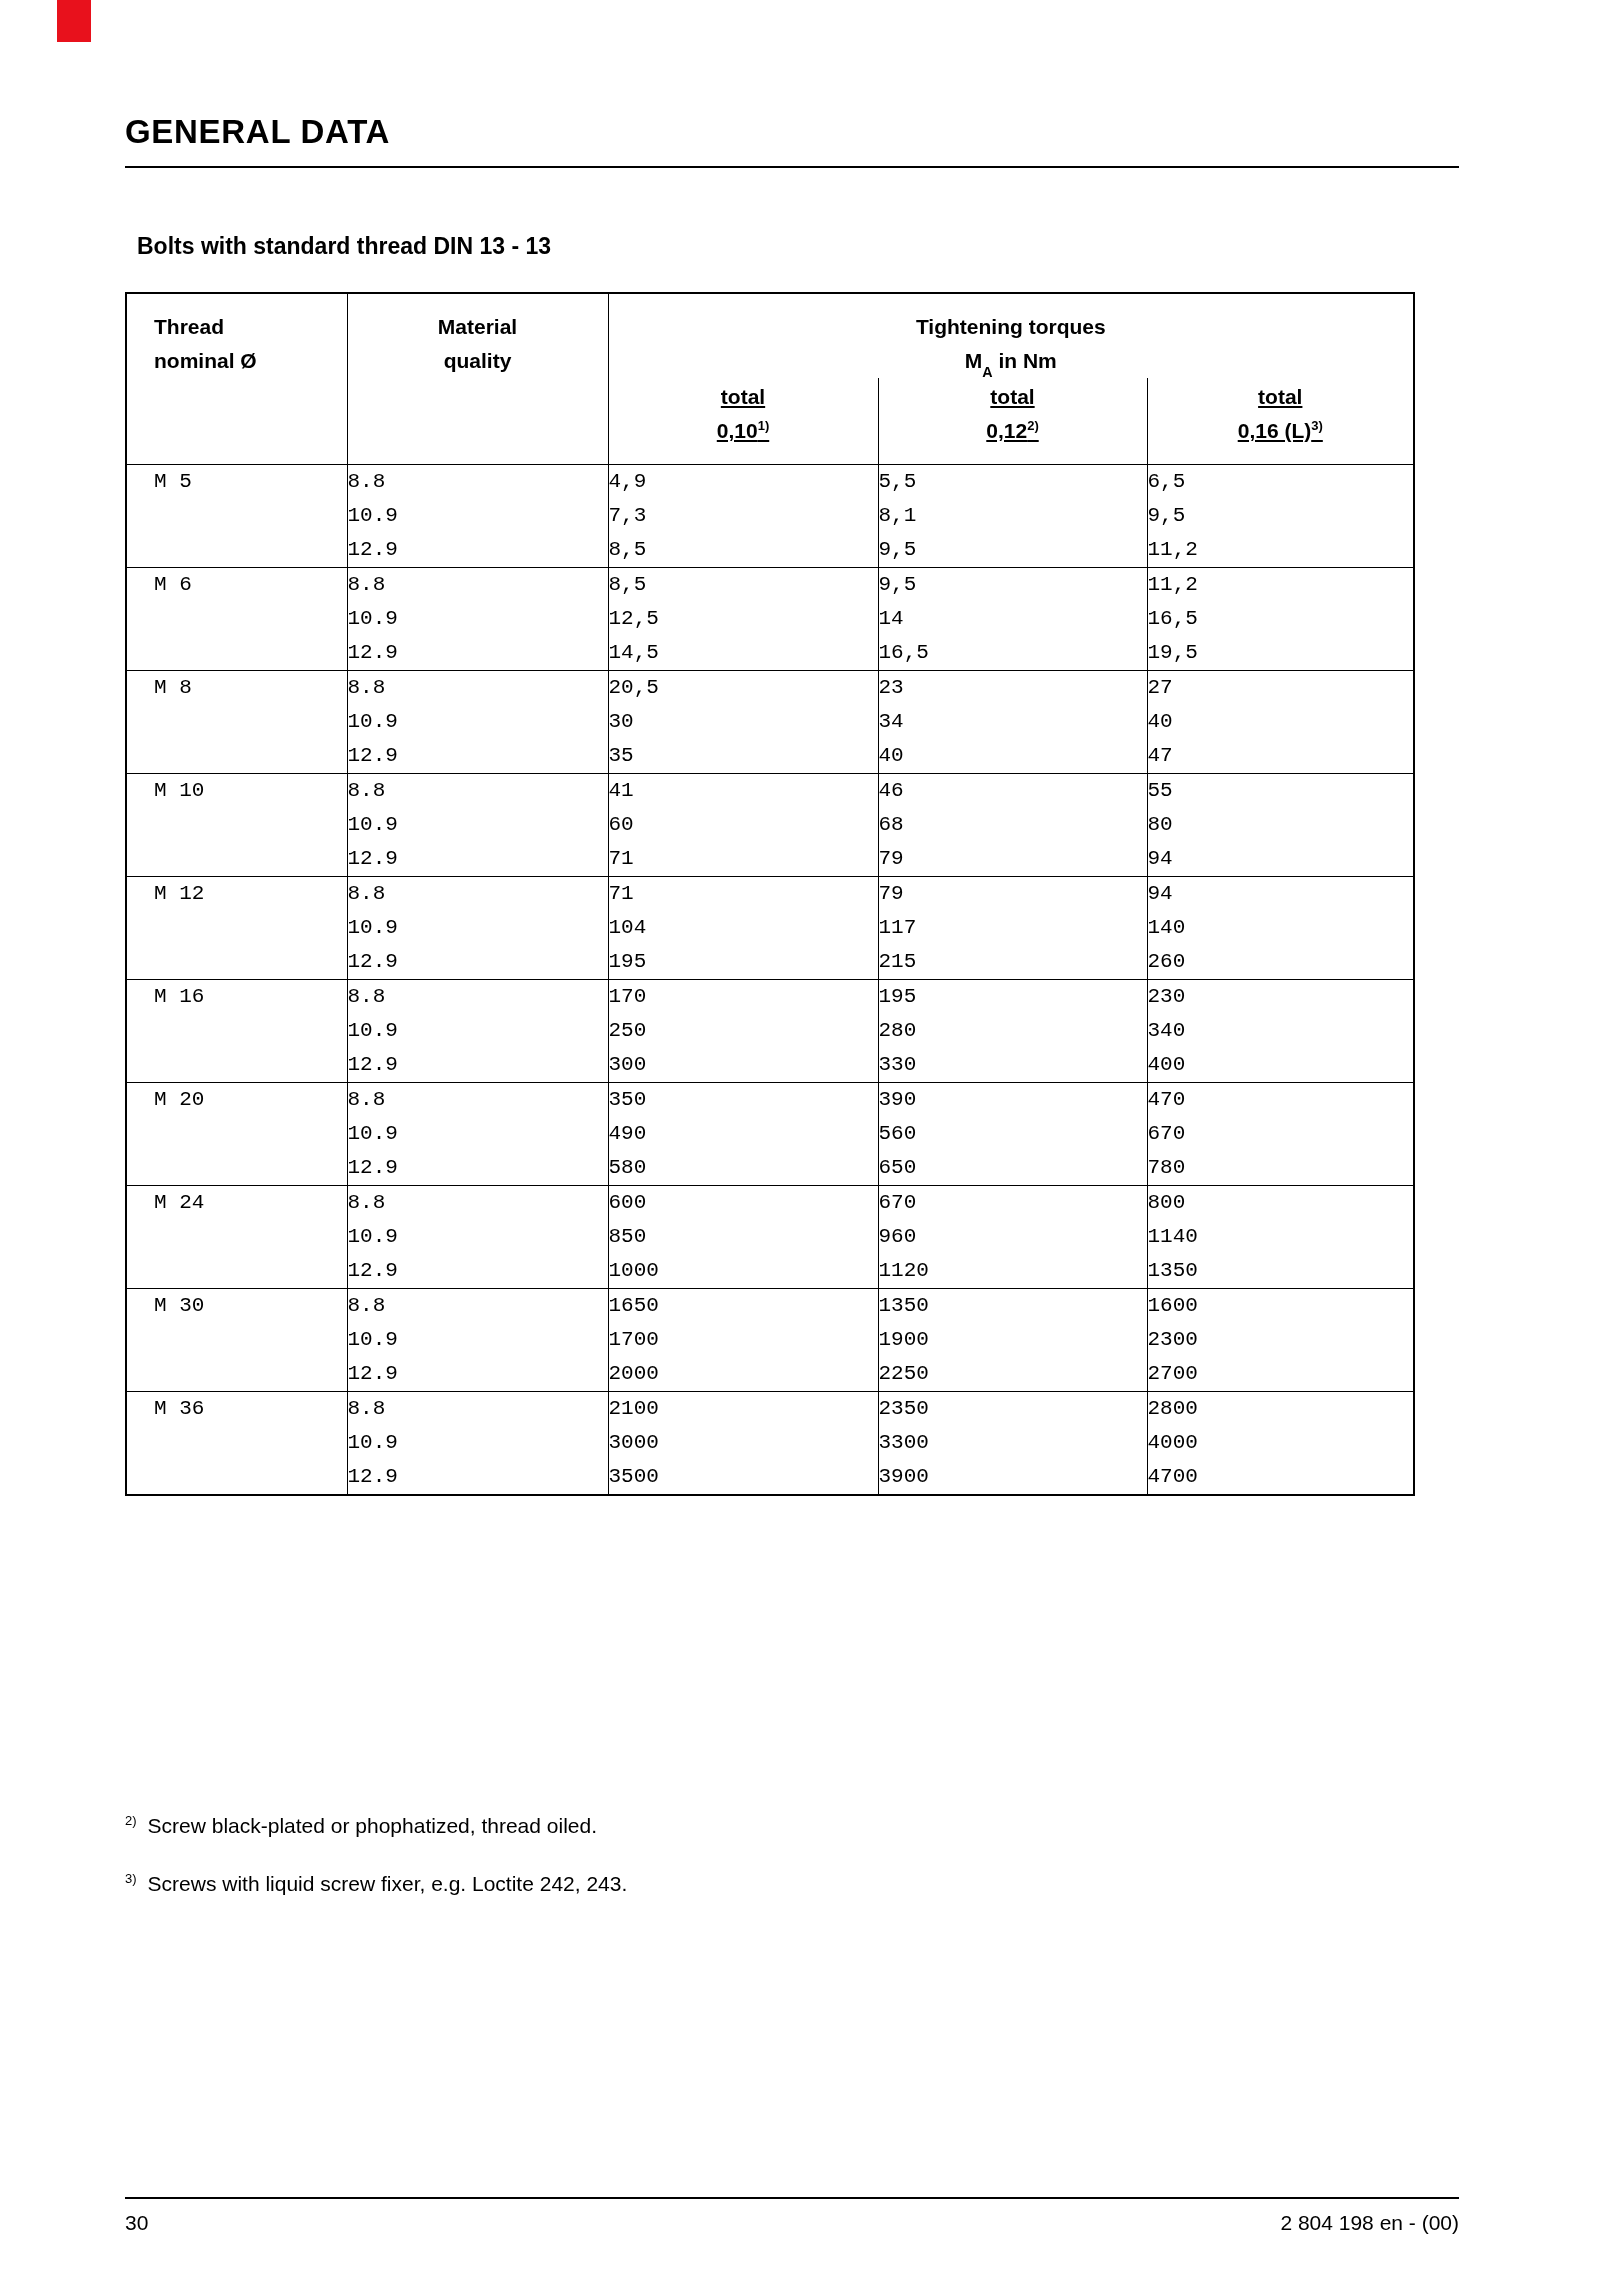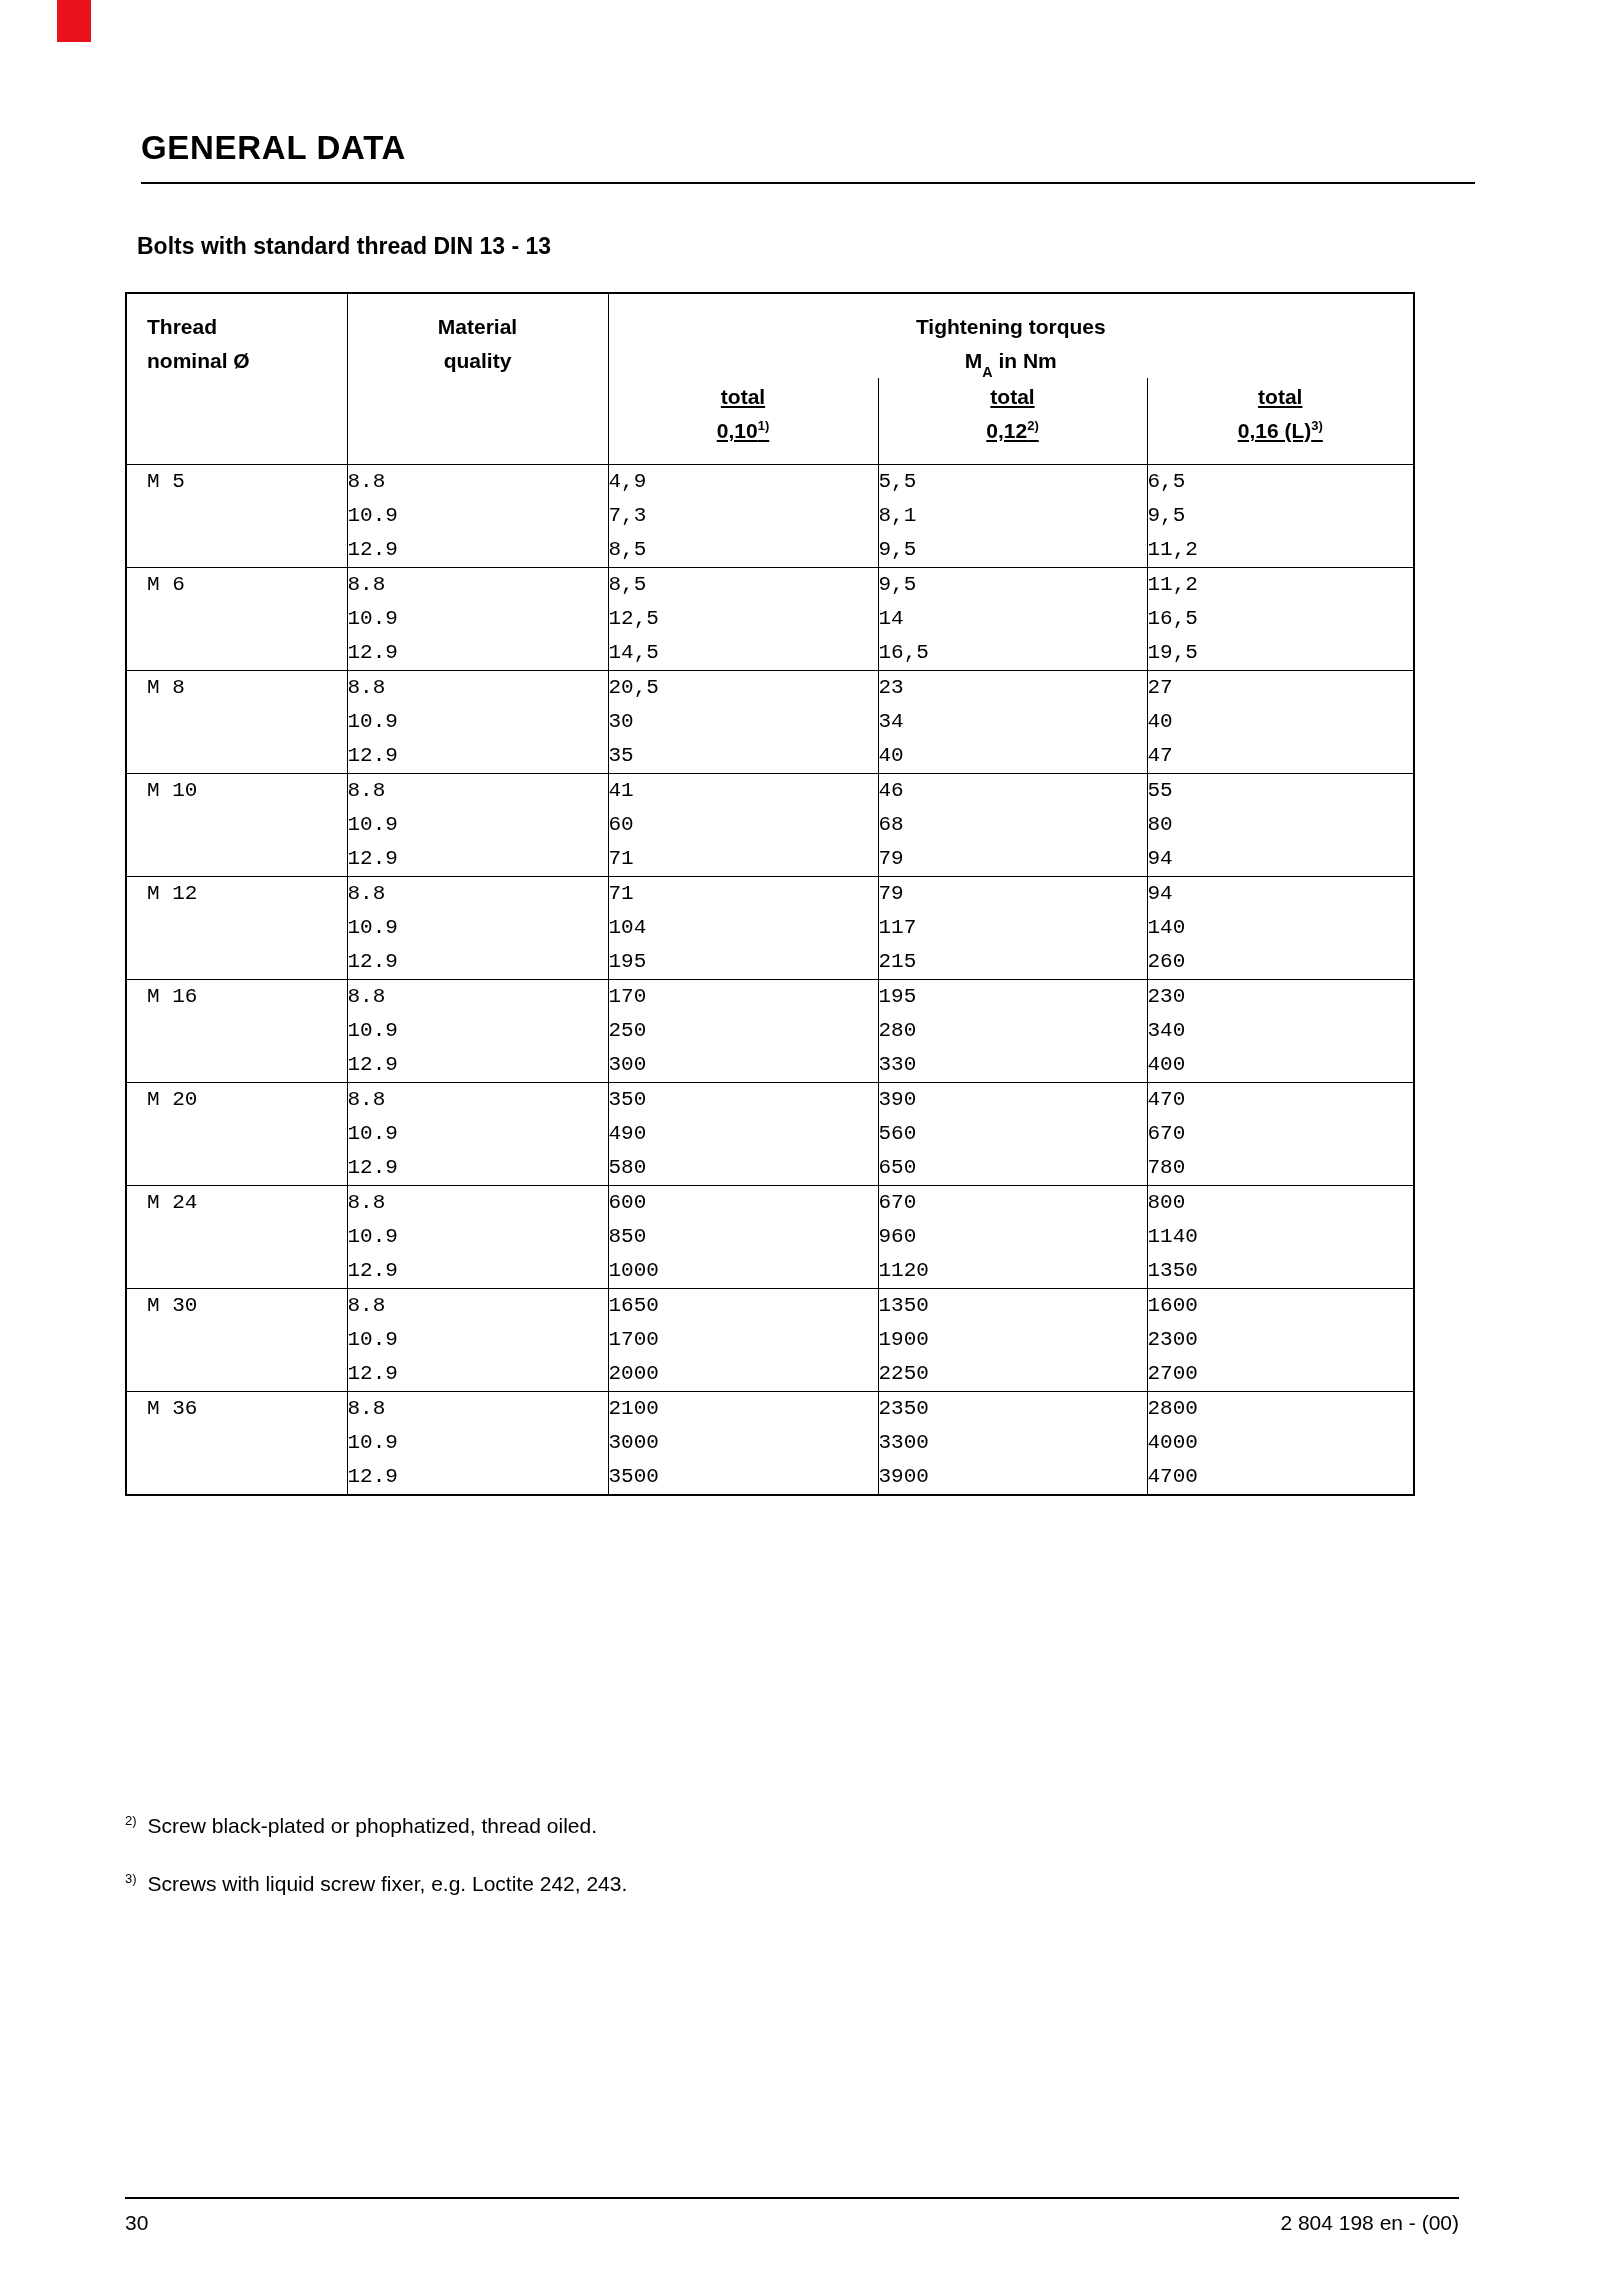--- a/index.html
+++ b/index.html
@@ -15,21 +15,21 @@
   .red-mark {
     position:absolute;
     left:57px; top:0;
     width:34px; height:42px;
     background:#e8111c;
   }
   .title {
     position:absolute;
     left:125px; top:113px;
     width:1334px;
-    margin:16px;
+    margin:0;
     font-size:33px;
     line-height:38px;
     font-weight:bold;
     letter-spacing:0.7px;
     padding-bottom:15px;
     border-bottom:2.7px solid #000;
   }
   .subtitle {
     position:absolute;
     left:125px; top:219px;
@@ -43,21 +43,21 @@
     left:125px; top:292px;
     border-collapse:collapse;
     table-layout:fixed;
     width:1287px;
     border:2px solid #000;
   }
   .torque-table th, .torque-table td { padding:0; margin:0; }
   .ln { height:34px; line-height:34px; font-size:21px; white-space:nowrap; }
   thead .ln { font-weight:bold; }
   thead th { vertical-align:top; text-align:center; }
-  th.h-thread, td.c-thread { text-align:left; padding-left:20px; }
+  th.h-thread, td.c-thread { text-align:left; padding-left:27px; }
   th.h-thread { border-right:1.4px solid #000; padding-top:16.4px; }
   th.h-material { border-right:1.4px solid #000; padding-top:16.4px; }
   th.h-group { padding-top:16.4px; }
   tr.subhead-row th { padding-top:1.4px; padding-bottom:16.4px;text-decoration:underline; }
   tr.subhead-row th.sep { border-left:1.4px solid #000; }
   tbody tr { border-top:1.4px solid #000;font-family:Liberation Mono, monospace; }
   tbody td {
     vertical-align:top;
     padding-top:9.5px;
     padding-bottom:17.7px;

